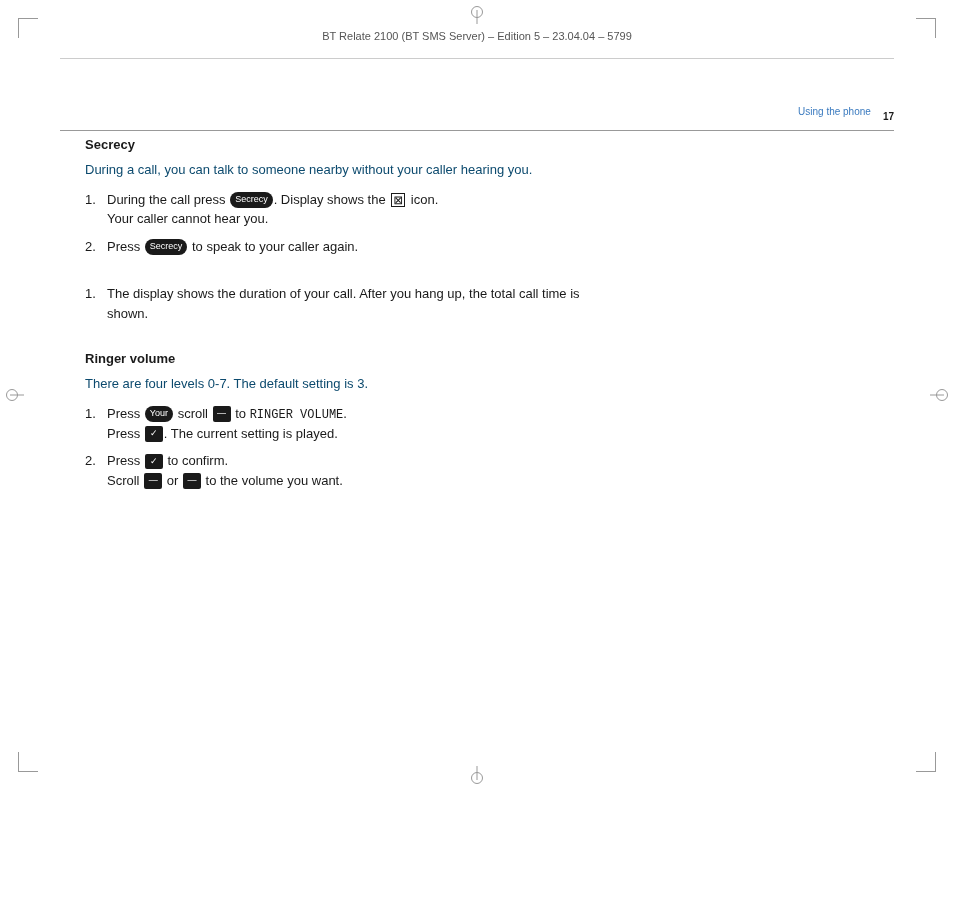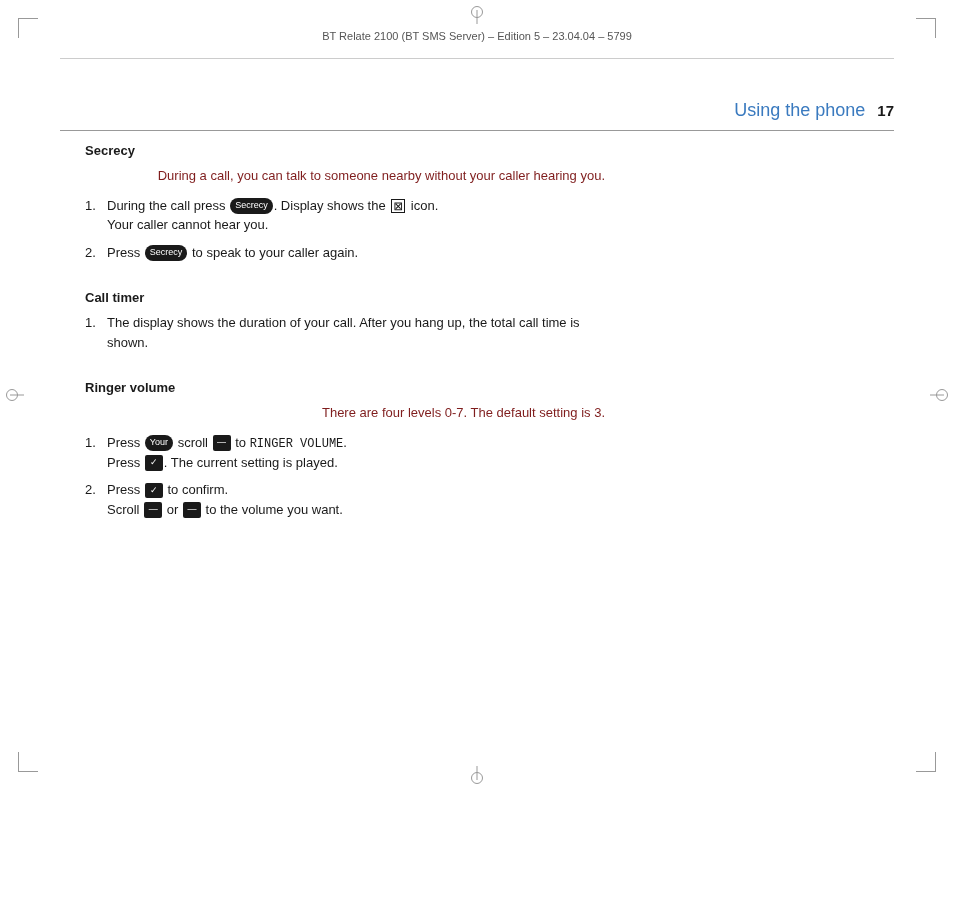--- a/index.html
+++ b/index.html
@@ -116,63 +116,63 @@
       top: 100px;
       left: 60px;
       right: 60px;
       display: flex;
       justify-content: flex-end;
       align-items: center;
     }
 
     .page-title-text {
       color: #3a7abf;
-      font-size: 18px;
+      font-size: 10px;
       margin-right: 12px;
     }
 
     .page-number {
-      font-size: 15px;
+      font-size: 10px;
       color: #1a1a1a;
       font-weight: bold;
+      margin-top: 11px;
     }
 
     
     .content-divider {
       position: absolute;
       top: 130px;
       left: 60px;
       right: 60px;
       height: 1px;
       background: #999;
     }
 
     
     .content {
       position: absolute;
-      top: 143px;
+      top: 137px;
       left: 85px;
       width: 520px;
     }
 
     
     .section-heading {
       font-size: 13px;
       font-weight: bold;
       color: #1a1a1a;
       margin-bottom: 8px;
       margin-top: 0;
     }
 
     .section-body {
       font-size: 13px;
-      color: #7f1d1d;
+      color: #0c4a6e;
       line-height: 1.5;
       margin-bottom: 10px;
-      text-align: right;
     }
 
     .numbered-list {
       list-style: none;
       padding: 0;
       margin: 0 0 10px 0;
     }
 
     .numbered-list li {
       display: flex;
@@ -296,21 +296,20 @@
           <span class="list-content">
             Press <span class="btn-inline">Secrecy</span> to speak to your caller again.
           </span>
         </li>
       </ol>
     </div>
 
     <div class="section-separator"></div>
 
     <div>
-      <p class="section-heading">Call timer</p>
       <ol class="numbered-list">
         <li>
           <span class="list-num">1.</span>
           <span class="list-content">
             The display shows the duration of your call. After you hang up, the total call time is shown.
           </span>
         </li>
       </ol>
     </div>
 

